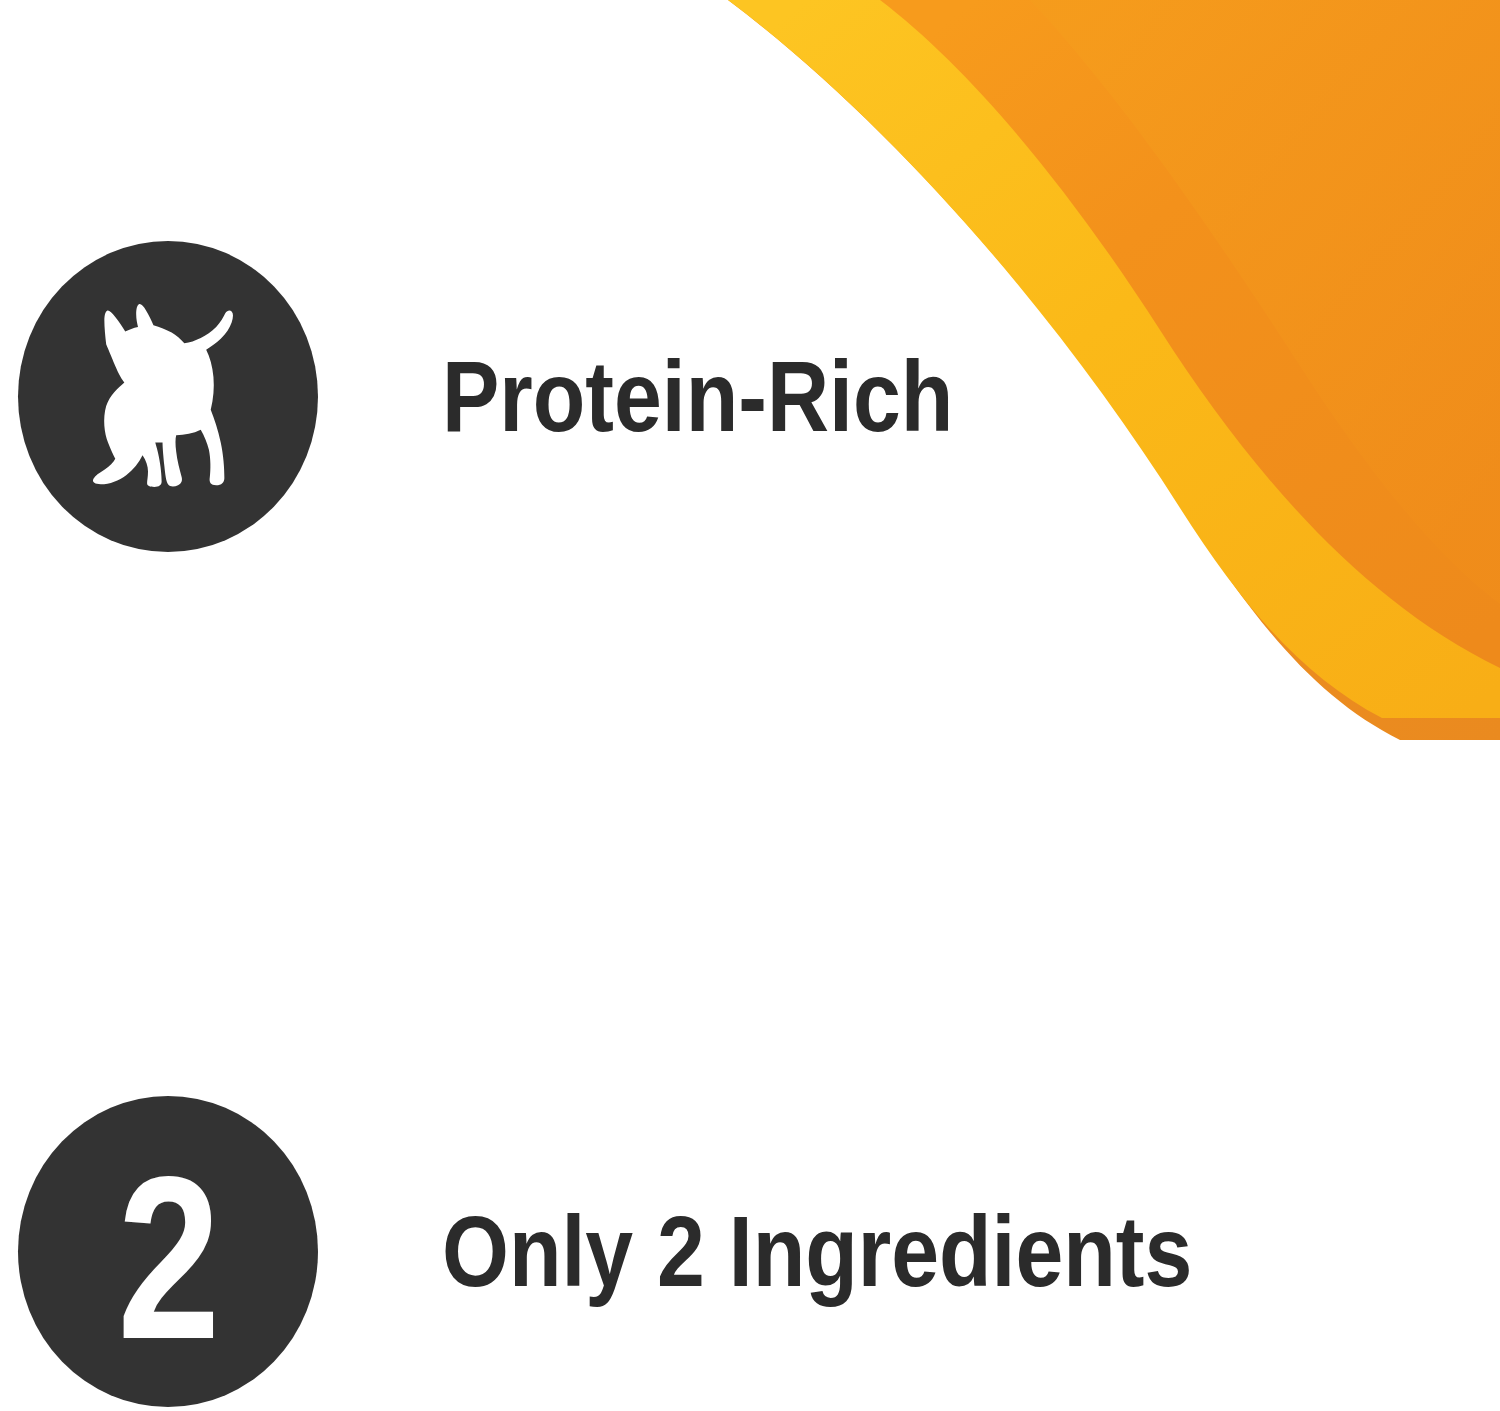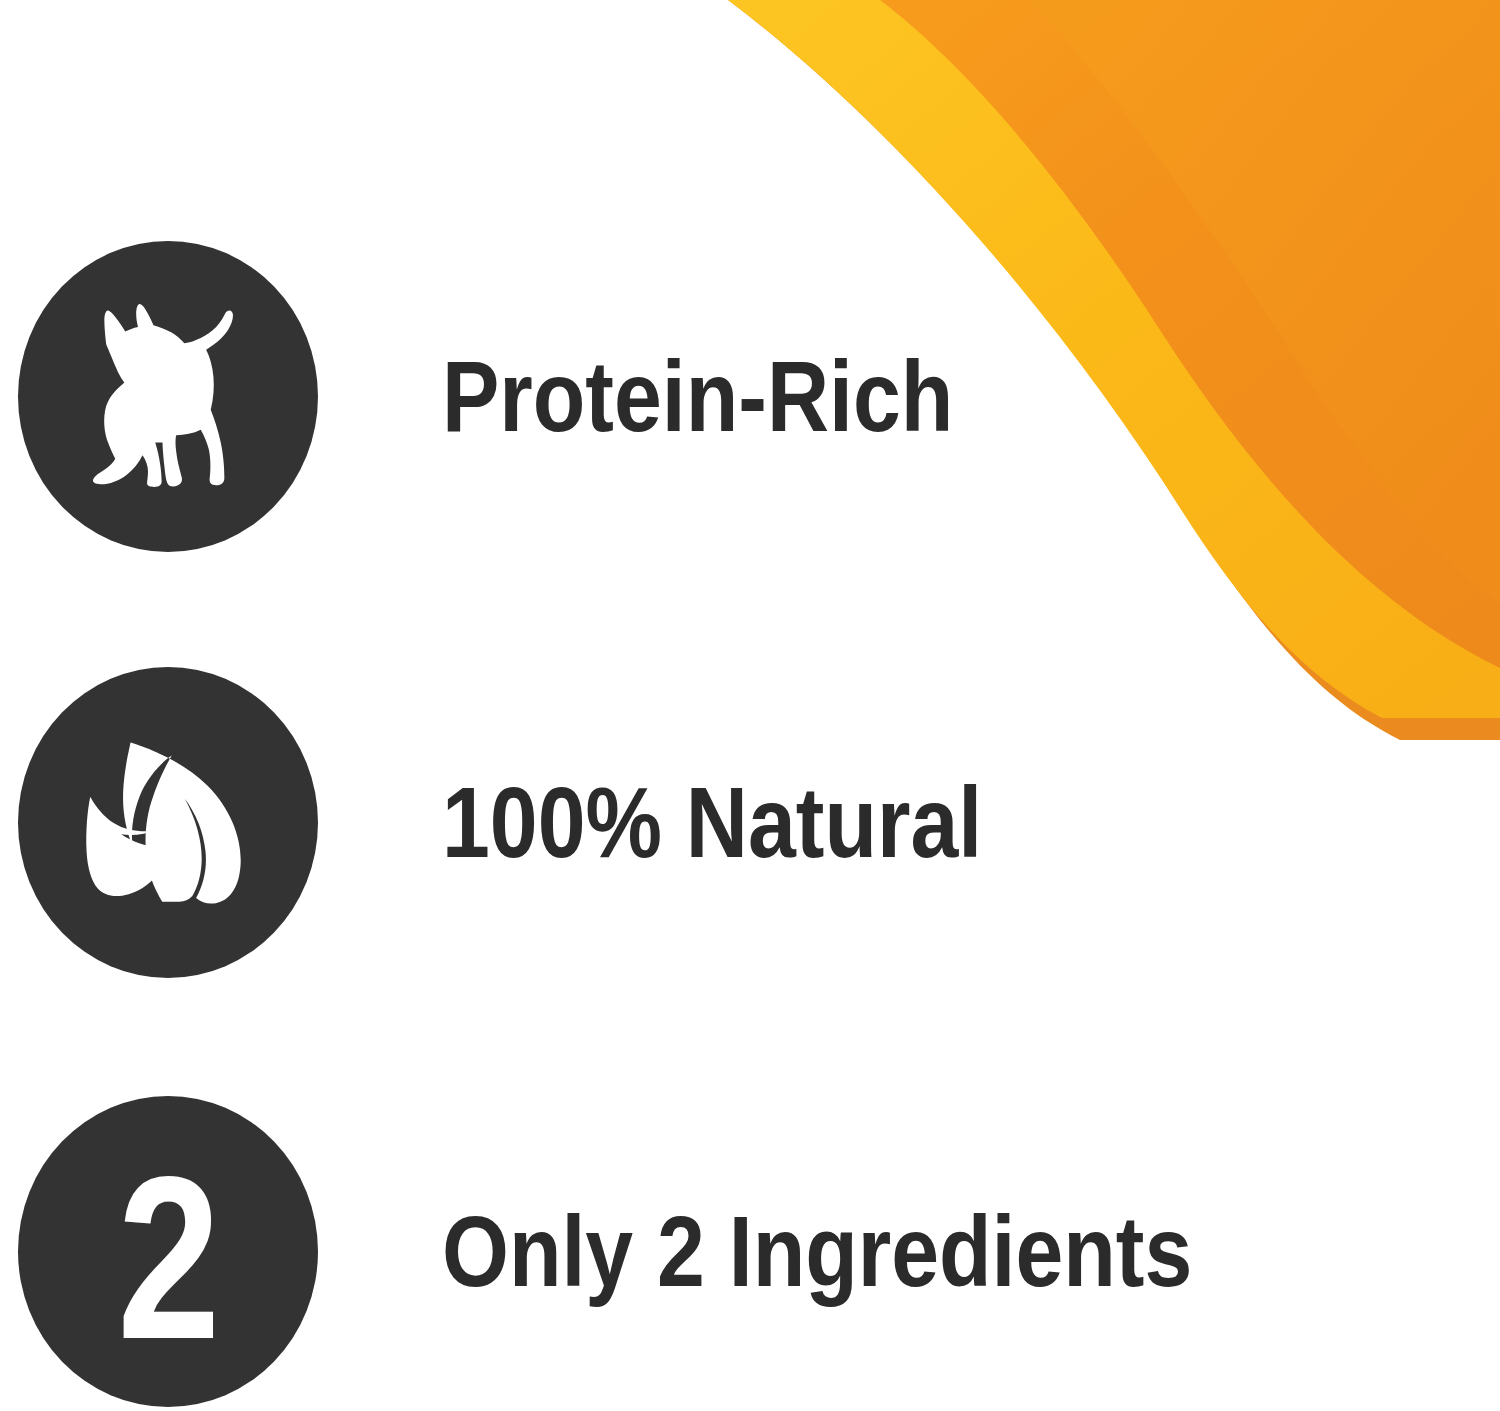--- a/index.html
+++ b/index.html
@@ -198,65 +198,20 @@
             C 48 17, 45 14, 43 15
             C 41 16, 40 20, 40 26
             C 40 33, 41 43, 42 52
             Z"></path>
         </svg>
       </div>
     </div>
     <div class="feature-label">Protein-Rich</div>
   </div>
 
-  <div class="feature-row" id="row-1">
-    <div class="badge">
-      <div class="badge-disc"></div>
-      <div class="badge-glyph">
-        <svg viewBox="0 0 220 220" width="206" height="206" aria-hidden="true">
-
-          <path fill="#FFFFFF" d="
-            M 70 24
-            C 70 24, 120 38, 152 70
-            C 182 100, 192 138, 186 166
-            C 182 186, 170 196, 156 196
-            C 150 196, 145 194, 140 190
-            C 148 176, 152 158, 150 140
-            C 148 120, 140 100, 128 84
-            C 140 106, 146 128, 146 148
-            C 146 164, 142 178, 136 188
-            C 132 192, 128 194, 122 194
-            L 104 194
-            C 104 194, 92 176, 88 154
-            C 84 130, 86 104, 94 82
-            C 100 64, 108 48, 114 38
-            C 102 46, 90 60, 82 76
-            C 74 94, 70 114, 72 134
-            C 66 120, 62 102, 62 84
-            C 62 58, 68 34, 70 24
-            Z"></path>
-
-          <path fill="#FFFFFF" d="
-            M 27 82
-            C 27 82, 36 100, 52 110
-            C 66 119, 84 120, 97 118
-            C 86 122, 72 124, 60 122
-            C 72 130, 86 135, 100 136
-            C 104 136, 108 136, 112 135
-            C 110 144, 107 152, 102 160
-            C 94 173, 82 182, 68 186
-            C 54 190, 42 188, 35 180
-            C 28 172, 24 158, 23 140
-            C 22 118, 24 96, 27 82
-            Z"></path>
-        </svg>
-      </div>
-    </div>
-    <div class="feature-label">100% Natural</div>
-  </div>
 
   <div class="feature-row" id="row-2">
     <div class="badge">
       <div class="badge-disc"></div>
       <div class="badge-number">2</div>
     </div>
     <div class="feature-label">Only 2 Ingredients</div>
   </div>
 
 </div>

